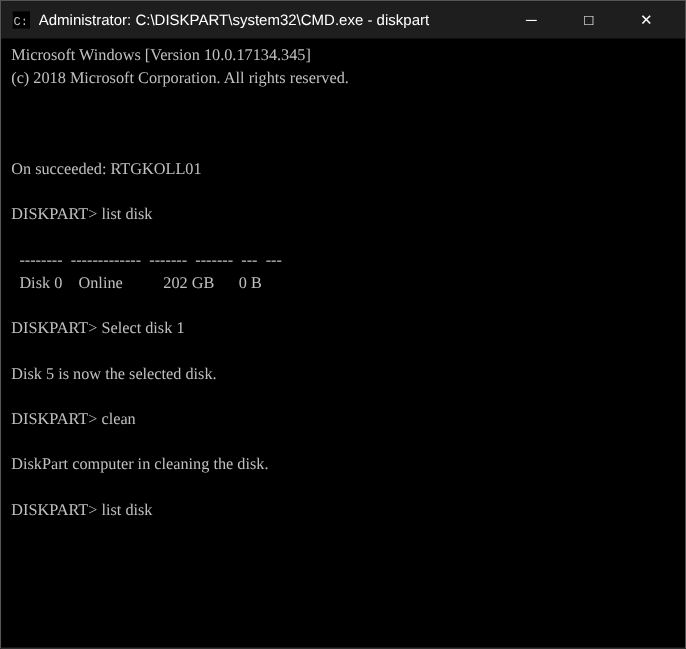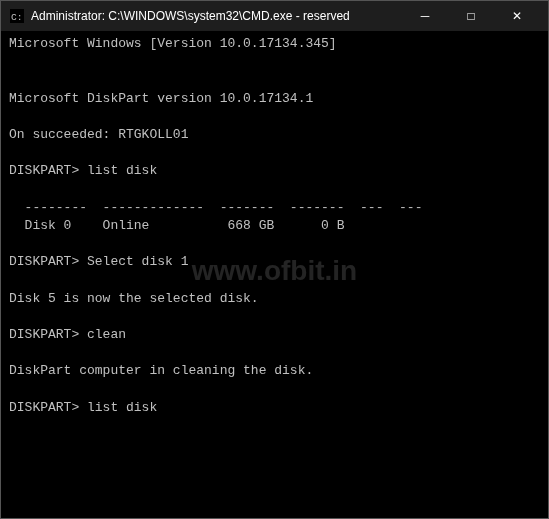--- a/index.html
+++ b/index.html
@@ -96,55 +96,55 @@
       font-family: Arial, sans-serif;
       font-weight: bold;
       pointer-events: none;
       white-space: nowrap;
       z-index: 10;
     }
 
     .line {
       display: block;
       white-space: pre;
+      font-family: Liberation Serif, serif;
     }
   </style>
 </head>
 <body>
 
 <div class="window">
   <div class="title-bar">
     <div class="title-bar-icon">
       <svg viewBox="0 0 16 16" fill="none">
         <rect width="16" height="16" fill="#000"></rect>
         <text x="1" y="13" font-size="11" fill="#c0c0c0" font-family="Courier New">C:</text>
       </svg>
     </div>
-    <span class="title-bar-text">Administrator: C:\WINDOWS\system32\CMD.exe - reserved</span>
+    <span class="title-bar-text">Administrator: C:\DISKPART\system32\CMD.exe - diskpart</span>
     <div class="title-bar-controls">
       <button class="tb-btn">─</button>
       <button class="tb-btn">□</button>
       <button class="tb-btn close">✕</button>
     </div>
   </div>
 
   <div class="console-area">
-    <div class="watermark">www.ofbit.in</div>
     <div id="console-lines">
         <span class="line">Microsoft Windows [Version 10.0.17134.345]</span>
+        <span class="line">(c) 2018 Microsoft Corporation. All rights reserved.</span>
         <span class="line">&nbsp;</span>
         <span class="line">&nbsp;</span>
-        <span class="line">Microsoft DiskPart version 10.0.17134.1</span>
         <span class="line">&nbsp;</span>
         <span class="line">On succeeded: RTGKOLL01</span>
         <span class="line">&nbsp;</span>
         <span class="line">DISKPART&gt; list disk</span>
         <span class="line">&nbsp;</span>
         <span class="line">  --------  -------------  -------  -------  ---  ---</span>
-        <span class="line">  Disk 0    Online          668 GB      0 B</span>
+        <span class="line">  Disk 0    Online          202 GB      0 B</span>
         <span class="line">&nbsp;</span>
         <span class="line">DISKPART&gt; Select disk 1</span>
         <span class="line">&nbsp;</span>
         <span class="line">Disk 5 is now the selected disk.</span>
         <span class="line">&nbsp;</span>
         <span class="line">DISKPART&gt; clean</span>
         <span class="line">&nbsp;</span>
         <span class="line">DiskPart computer in cleaning the disk.</span>
         <span class="line">&nbsp;</span>
         <span class="line">DISKPART&gt; list disk</span>

